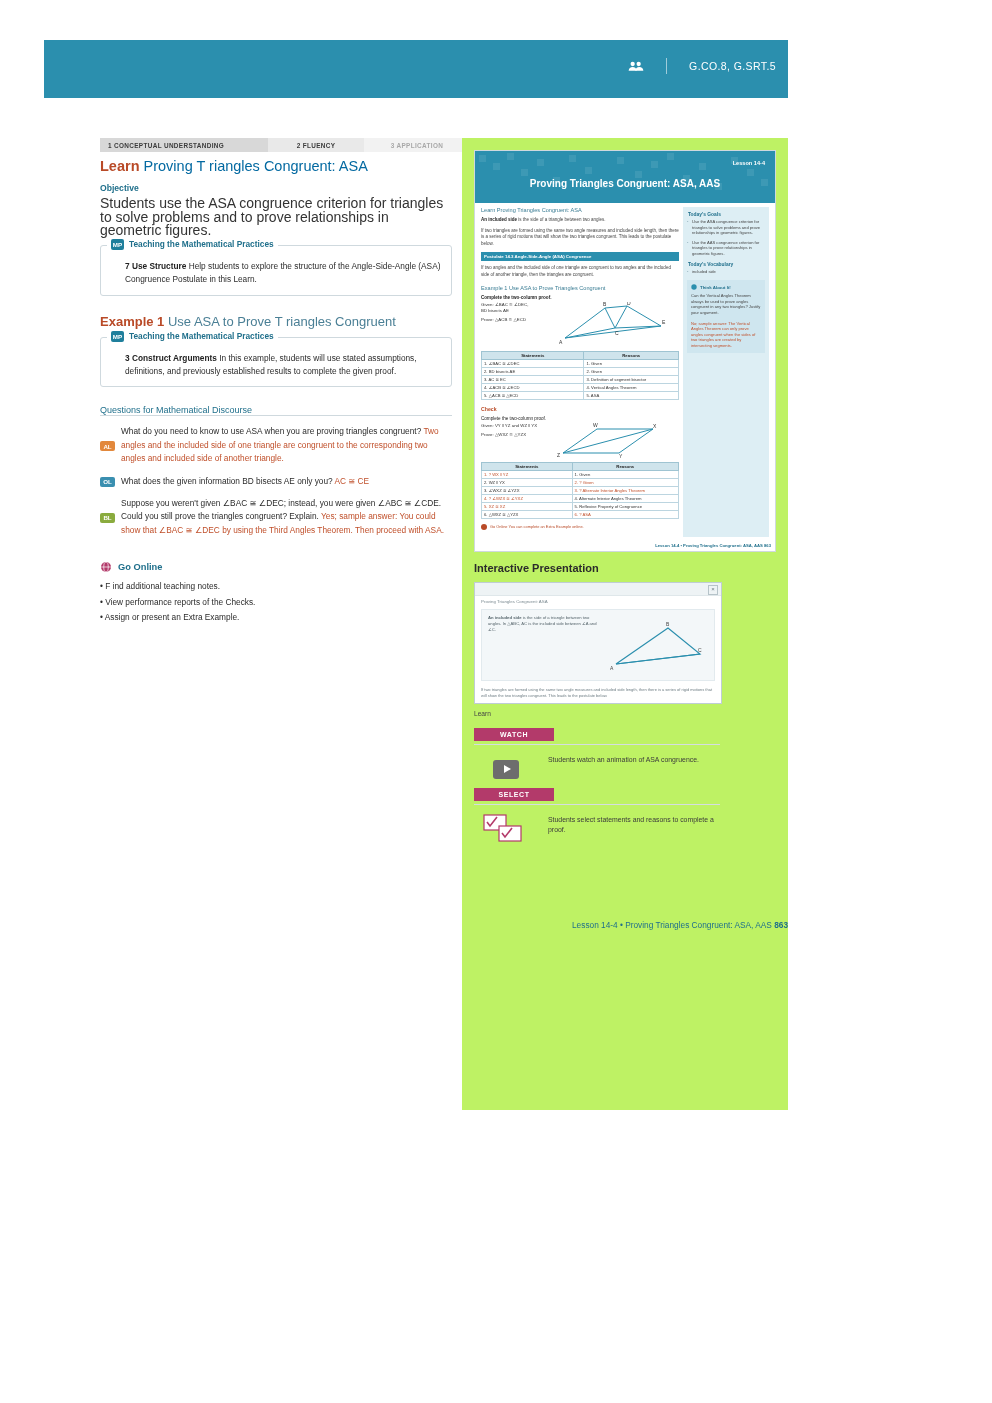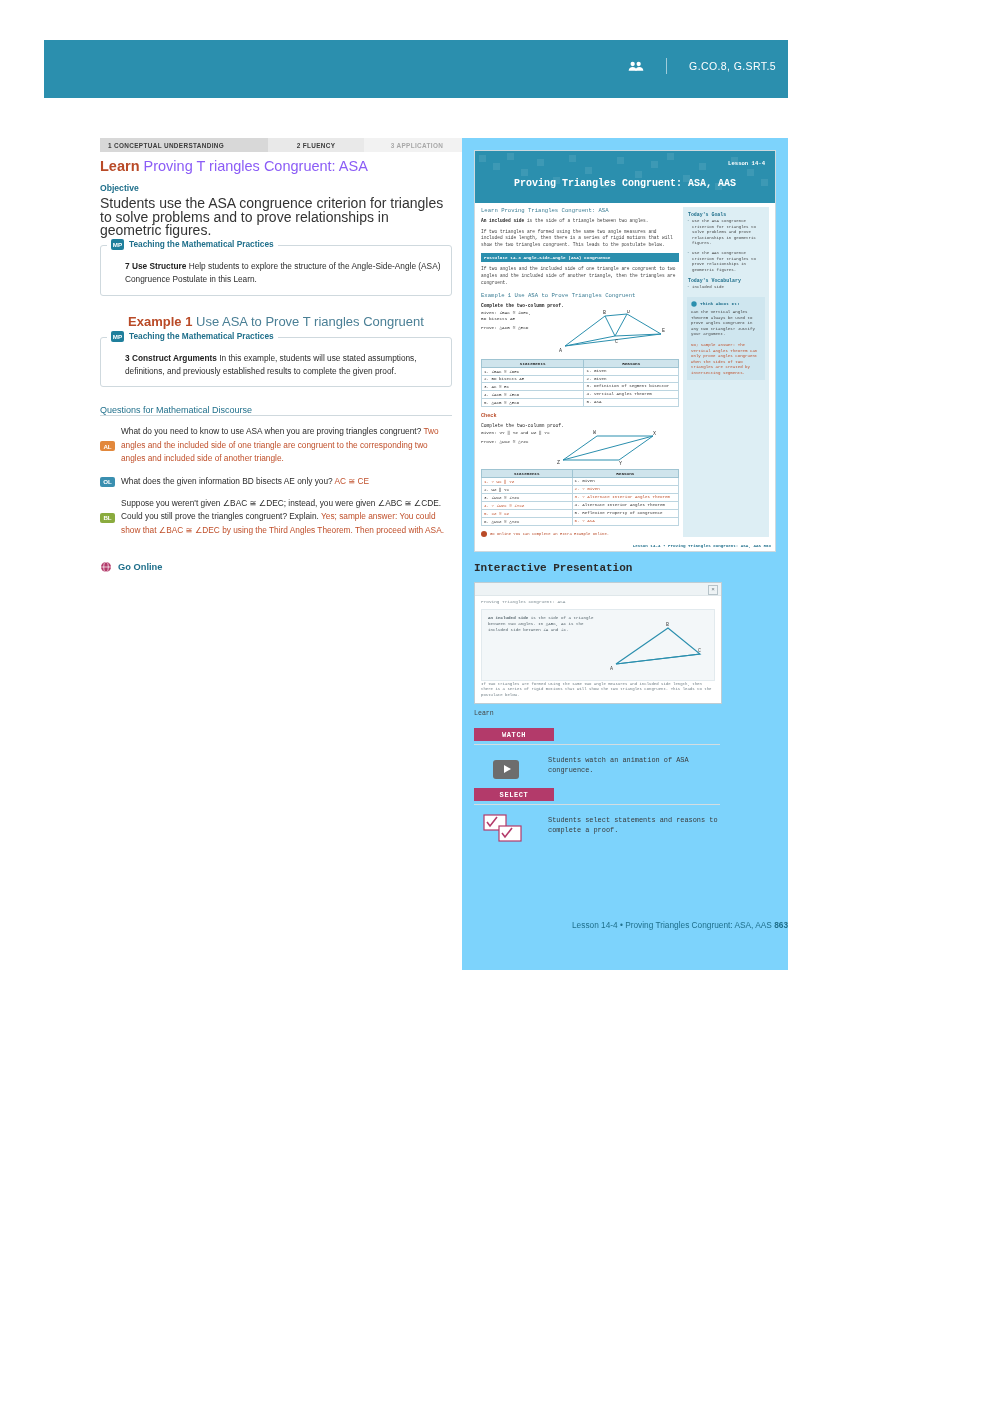--- a/index.html
+++ b/index.html
@@ -15,51 +15,51 @@
   
   .tabstrip{position:absolute;left:56px;top:98px;width:330px;height:14px;display:flex;}
   .tab{font-size:6.4px;font-weight:bold;letter-spacing:.35px;display:flex;align-items:center;padding:0 8px;}
   .tab.t1{background:#d8d8d8;color:#3b3b3b;flex:0 0 152px;}
   .tab.t2{background:#e9e9e9;color:#3b3b3b;flex:0 0 80px;justify-content:center;}
   .tab.t3{background:#f2f2f2;color:#a8a8a8;flex:0 0 90px;justify-content:center;}
 
   
   .left{position:absolute;left:56px;top:118px;width:352px;}
   .learn-head{font-size:14.5px;color:#b94a27;font-weight:bold;margin:0 0 9px 0;}
-  .learn-head .sub{color:#8b5cf6;font-weight:normal;}
+  .learn-head .sub{color:#0369a1;font-weight:normal;}
   .objective{font-size:8.6px;color:#1f6f8b;font-weight:bold;margin:6px 0 4px 0;}
   .body-txt{font-size:14px;line-height:13.6px;color:#333;margin:0;}
 
   .mp-box{border:1px solid #cfd9de;border-radius:3px;padding:7px 9px 8px 24px;margin-top:7px;position:relative;}
   .mp-head{display:flex;align-items:center;gap:5px;position:absolute;top:-7px;left:6px;background:#ffffff;padding:0 4px;}
   .mp-badge{width:13px;height:11px;background:#1f7f9c;color:#fff;font-size:6.2px;font-weight:bold;display:flex;align-items:center;justify-content:center;border-radius:2px;}
   .mp-title{font-size:8.3px;color:#1f6f8b;font-weight:bold;}
   .mp-body{font-size:8.3px;line-height:13.4px;margin-top:7px;}
   .mp-body b{color:#222;}
 
-  .ex-head{font-size:13px;color:#b94a27;font-weight:bold;margin:17px 0 2px 0;line-height:17px;text-align:center;}
+  .ex-head{font-size:13px;color:#b94a27;font-weight:bold;margin:17px 0 2px 0;line-height:17px;}
   .ex-head .sub{color:#4a7f95;font-weight:normal;}
 
   .qmd{font-size:9px;color:#1f6f8b;font-weight:normal;margin-top:18px;border-bottom:1px solid #cfd9de;padding-bottom:0;}
   .q-row{display:flex;gap:6px;margin-top:9px;align-items:center;}
   .q-tag{flex:0 0 15px;height:10px;border-radius:2px;color:#fff;font-size:6.2px;font-weight:bold;display:flex;align-items:center;justify-content:center;margin-top:1px;}
   .q-tag.al{background:#e2883c;}
   .q-tag.ol{background:#3a8fb0;}
   .q-tag.bl{background:#8aab3e;}
   .q-txt{font-size:8.3px;line-height:13.4px;}
   .ans{color:#c0502b;}
 
   .go-online{display:flex;align-items:center;gap:6px;margin-top:24px;}
   .go-online .t{font-size:9.3px;font-weight:bold;color:#1f6f8b;}
   .globe{width:12px;height:12px;}
   .bullets{font-size:8.3px;line-height:14.5px;margin-top:6px;}
   .bullets div{margin-bottom:1px;}
 
   
-  .right{position:absolute;left:418px;top:98px;width:326px;height:832px;background:#7dd3fc;font-family:Liberation Mono, monospace;}
+  .right{position:absolute;left:418px;top:98px;width:326px;height:972px;background:#bef264;}
   .se-page{position:absolute;left:12px;top:12px;width:300px;height:400px;background:#ffffff;border:1px solid #cfd9de;overflow:hidden;}
   .se-top{position:absolute;left:0;top:0;width:300px;height:52px;background:#2b8fae;}
   .se-top .pix{position:absolute;inset:0;opacity:.35;}
   .se-lesson{position:absolute;right:10px;top:9px;color:#fff;font-size:5.6px;font-weight:bold;}
   .se-title{position:absolute;left:0;right:0;top:27px;text-align:center;color:#fff;font-size:10px;font-weight:bold;}
   .se-body{position:absolute;left:0;top:52px;width:300px;height:348px;}
   .se-main{position:absolute;left:6px;top:4px;width:198px;}
   .se-side{position:absolute;left:208px;top:4px;width:86px;height:330px;background:#ddeef4;}
   .se-learn{font-size:5.6px;color:#b94a27;font-weight:bold;}
   .se-learn span{color:#3b7d94;font-weight:normal;}
@@ -189,20 +189,25 @@
     </div>
 
     <div class="go-online">
       <svg class="globe" viewBox="0 0 24 24">
         <circle cx="12" cy="12" r="10" fill="#b33a6a"></circle>
         <ellipse cx="12" cy="12" rx="4.5" ry="10" fill="none" stroke="#fff" stroke-width="1.4"></ellipse>
         <line x1="2" y1="12" x2="22" y2="12" stroke="#fff" stroke-width="1.4"></line>
       </svg>
       <span class="t">Go Online</span>
     </div>
+    <div class="bullets">
+      <div>• F ind additional teaching notes.</div>
+      <div>• View performance reports of the Checks.</div>
+      <div>• Assign or present an Extra Example.</div>
+    </div>
   </div>
 
   <div class="right">
 
     <div class="se-page">
       <div class="se-top">
         <svg class="pix" viewBox="0 0 300 52" preserveAspectRatio="none">
           <g fill="#ffffff" opacity="0.25">
             <rect x="4" y="4" width="7" height="7"></rect>
               <rect x="18" y="12" width="7" height="7"></rect>

